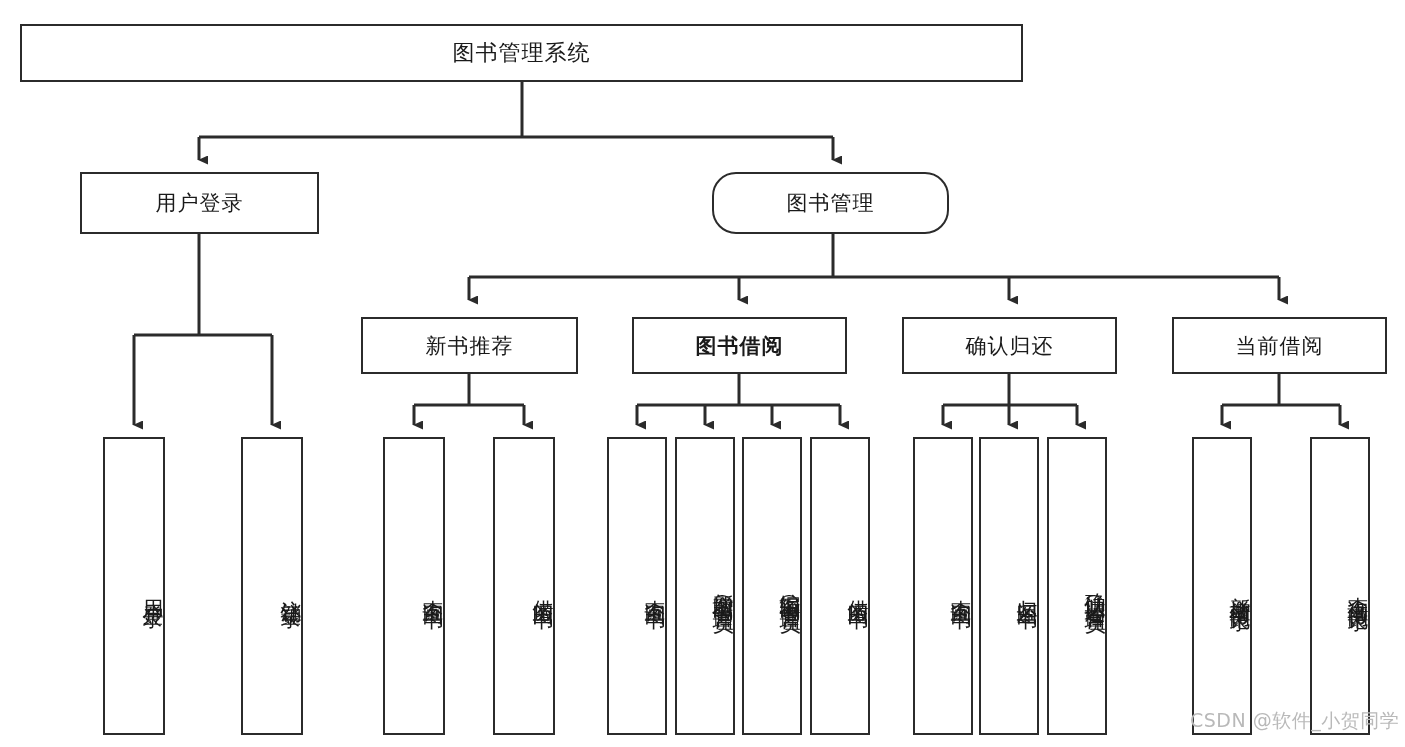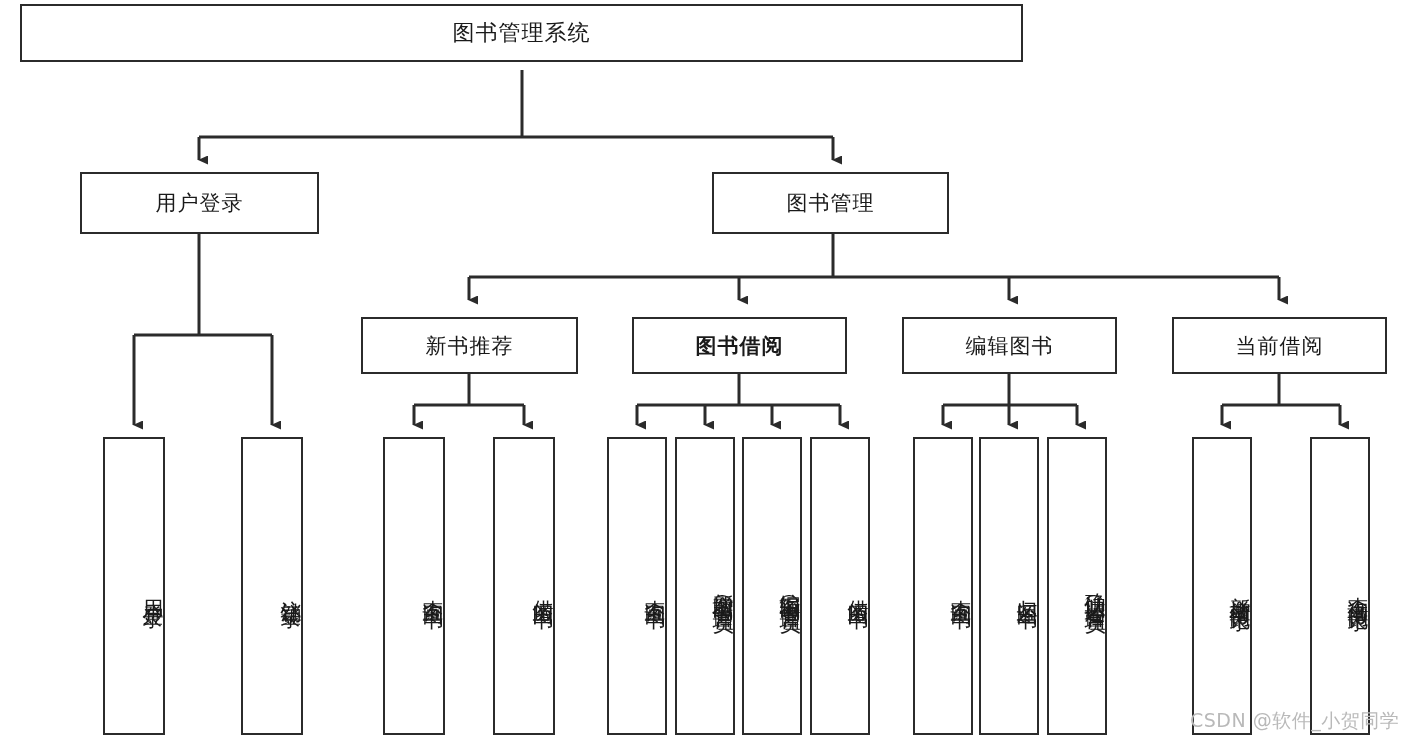--- a/index.html
+++ b/index.html
@@ -111,39 +111,39 @@
       <path d="M1009,405 L1009,425" marker-end="url(#arrowhead)"></path>
       <path d="M1077,405 L1077,425" marker-end="url(#arrowhead)"></path>
 
       <path d="M1279,374 L1279,405"></path>
       <path d="M1222,405 L1340,405"></path>
       <path d="M1222,405 L1222,425" marker-end="url(#arrowhead)"></path>
       <path d="M1340,405 L1340,425" marker-end="url(#arrowhead)"></path>
     </g>
   </svg>
 
-  <div class="node node-h node-root" style="left:20px; top:4px; width:1003px; height:58px;">
+  <div class="node node-h node-root" style="left:20px; top:24px; width:1003px; height:58px;">
     <span>图书管理系统</span>
   </div>
 
   <div class="node node-h" style="left:80px; top:172px; width:239px; height:62px;">
     <span>用户登录</span>
   </div>
-  <div class="node node-h" style="left:712px; top:172px; width:237px; height:62px;">
+  <div class="node node-h" style="left:712px; top:172px; width:237px; height:62px;border-radius:24px;">
     <span>图书管理</span>
   </div>
 
   <div class="node node-h" style="left:361px; top:317px; width:217px; height:57px;">
     <span>新书推荐</span>
   </div>
   <div class="node node-h" style="left:632px; top:317px; width:215px; height:57px;font-weight:bold;">
     <span>图书借阅</span>
   </div>
   <div class="node node-h" style="left:902px; top:317px; width:215px; height:57px;">
-    <span>编辑图书</span>
+    <span>确认归还</span>
   </div>
   <div class="node node-h" style="left:1172px; top:317px; width:215px; height:57px;">
     <span>当前借阅</span>
   </div>
 
   <div class="node node-v" style="left:103px; top:437px; width:62px; height:298px;">
     <span>用户登录</span>
   </div>
   <div class="node node-v" style="left:241px; top:437px; width:62px; height:298px;">
     <span>注销登录</span>

